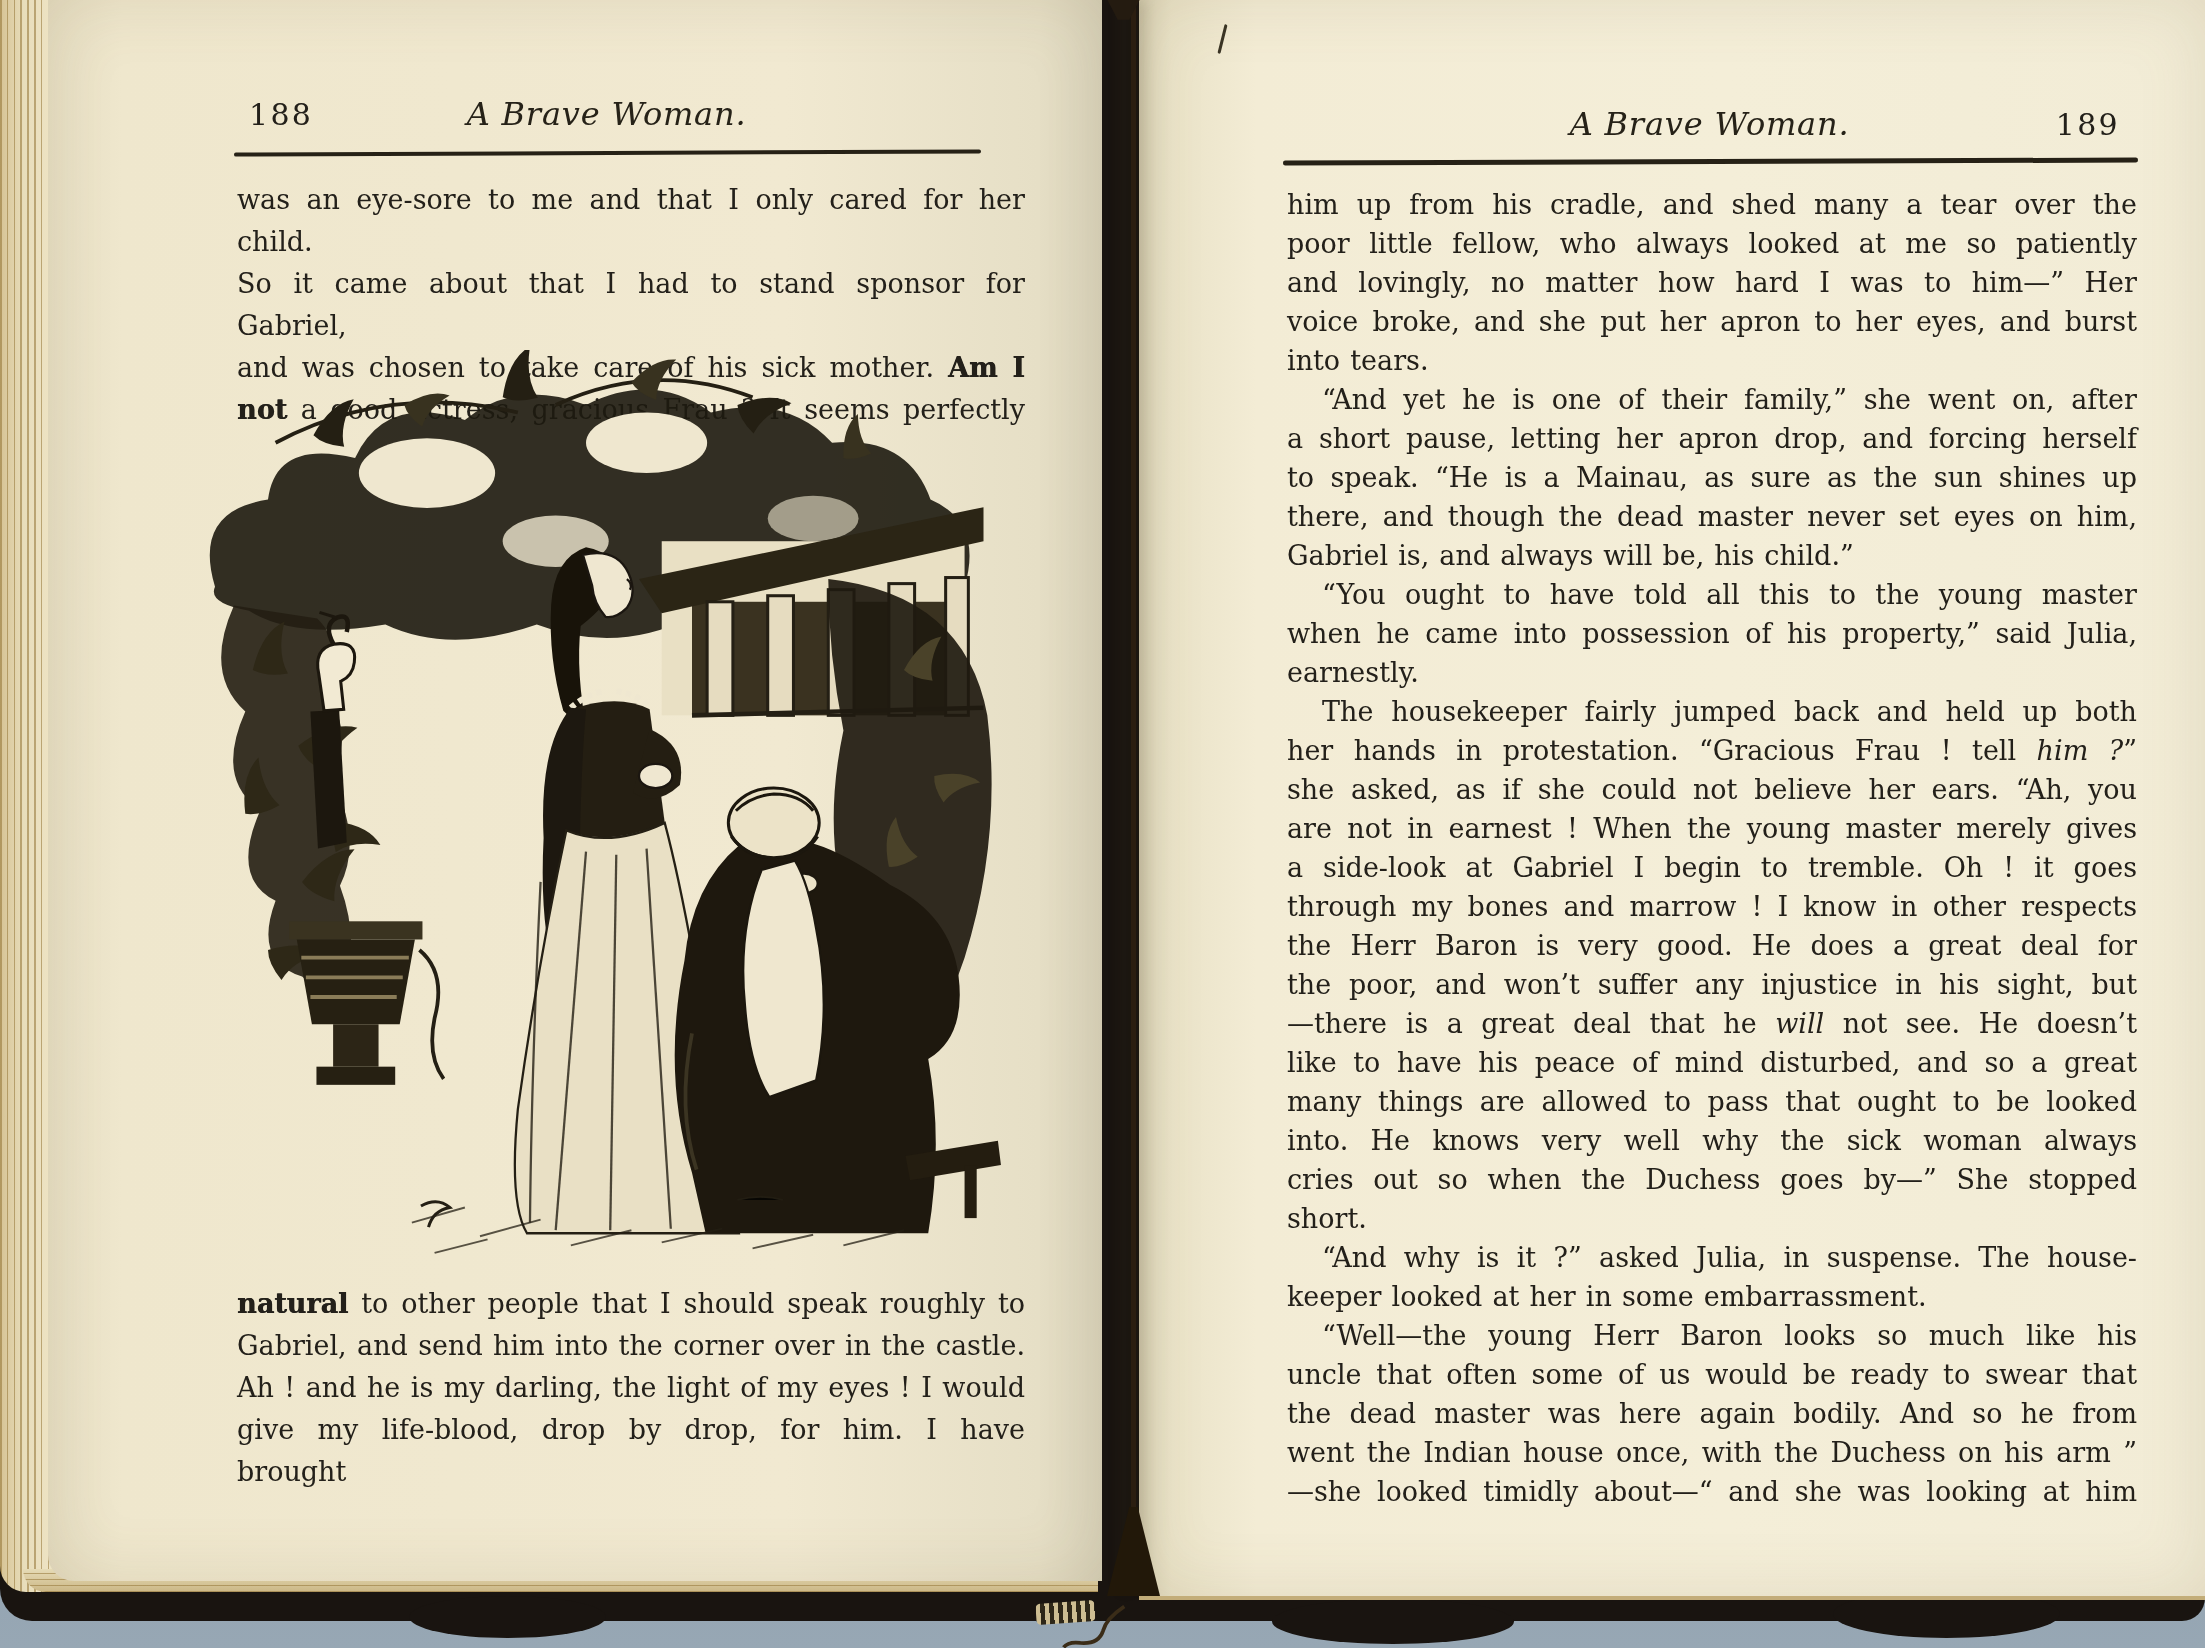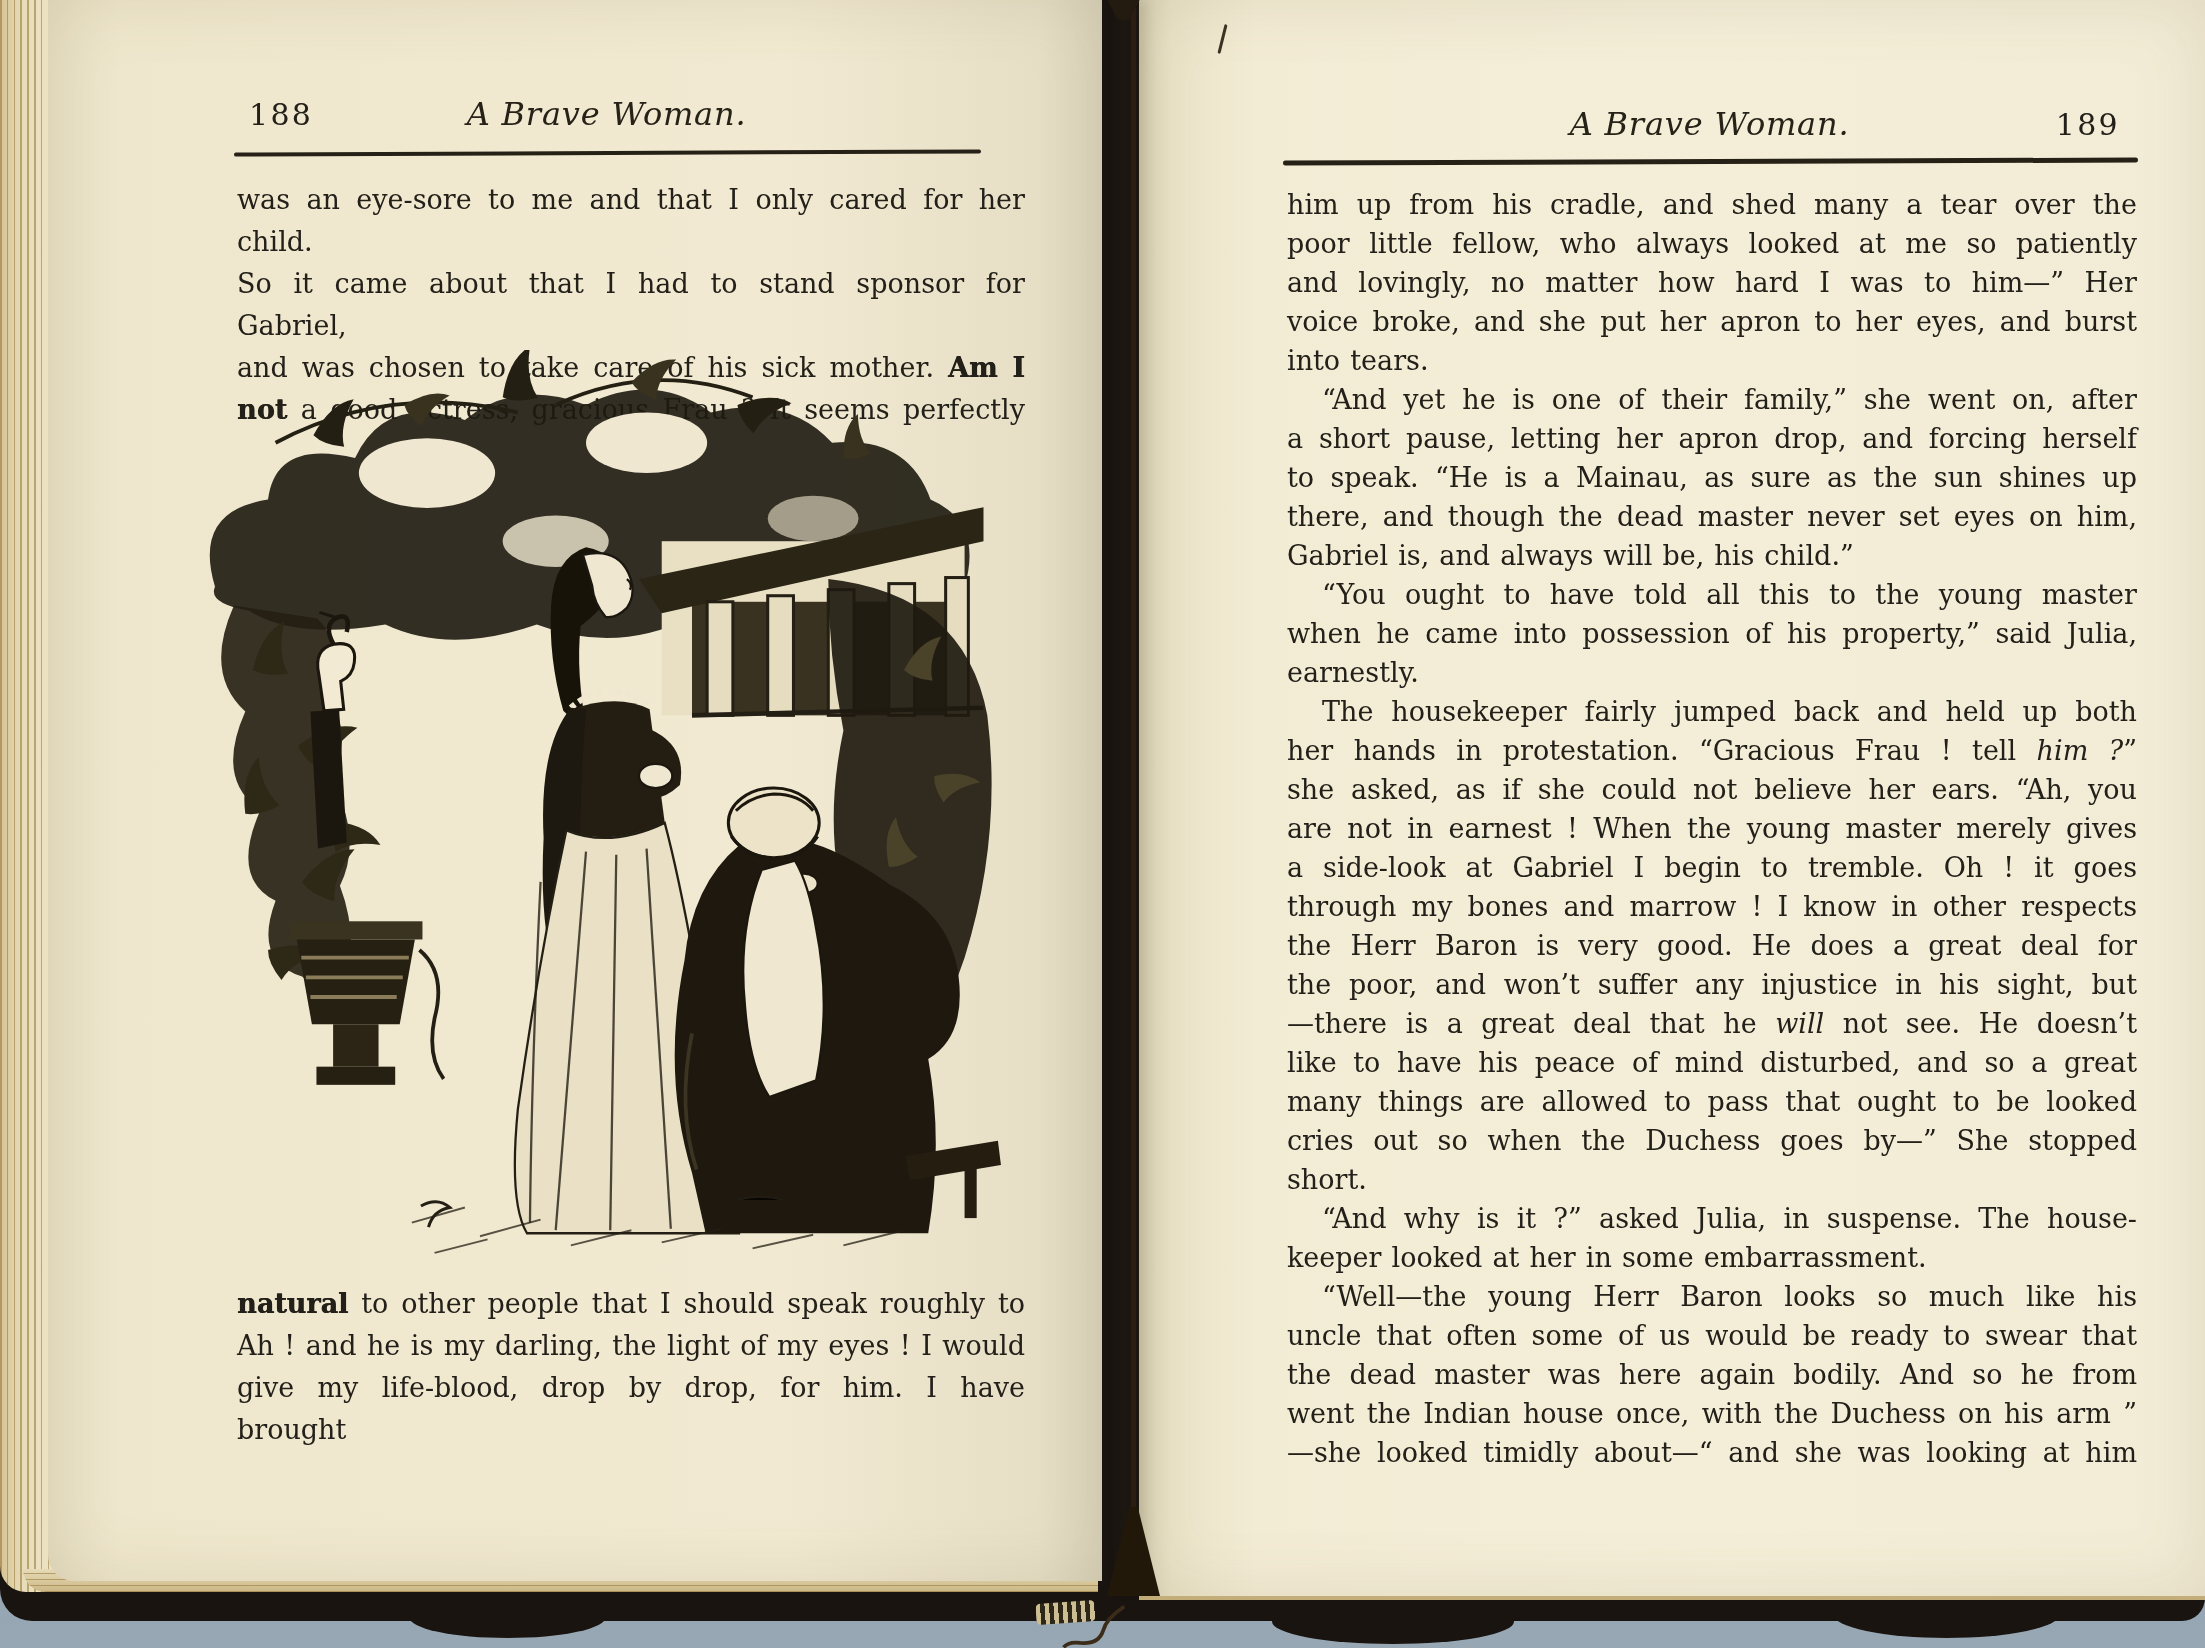--- a/index.html
+++ b/index.html
@@ -217,20 +217,21 @@
         <path d="M360 1190 L430 1172"></path>
           <path d="M760 1120 Q790 1112 820 1120"></path>
       </g>
       <path d="M342 1128 q22 -12 38 2 q-22 4 -28 26" stroke="#241f14" stroke-width="4" fill="none"></path>
     </svg>
   </div>
 
   <div class="textblock lp-bottom">
       <div class="para">
         <div class="line"><strong>natural</strong> to other people that I should speak roughly to</div>
+        <div class="line">Gabriel, and send him into the corner over in the castle.</div>
         <div class="line">Ah !  and he is my darling, the light of my eyes !  I would</div>
         <div class="line">give my life-blood, drop by drop, for him.  I have brought</div>
       </div>
     </div>
 </div>
 
 <div class="page page-right">
   <div class="header-row rp-header">
     <span class="running-title">A Brave Woman.</span>
     <span class="page-number" style="right:12px;top:1.5px;">189</span>
@@ -261,20 +262,21 @@
         <div class="line">her hands in protestation.  “Gracious Frau ! tell <em>him ?</em>”</div>
         <div class="line">she asked, as if she could not believe her ears.  “Ah, you</div>
         <div class="line">are not in earnest !  When the young master merely gives</div>
         <div class="line">a side-look at Gabriel I begin to tremble.  Oh ! it goes</div>
         <div class="line">through my bones and marrow !  I know in other respects</div>
         <div class="line">the Herr Baron is very good.  He does a great deal for</div>
         <div class="line">the poor, and won’t suffer any injustice in his sight, but</div>
         <div class="line">—there is a great deal that he <em>will</em> not see.  He doesn’t</div>
         <div class="line">like to have his peace of mind disturbed, and so a great</div>
         <div class="line">many things are allowed to pass that ought to be looked</div>
+        <div class="line">into.  He knows very well why the sick woman always</div>
         <div class="line">cries out so when the Duchess goes by—”  She stopped</div>
         <div class="line last">short.</div>
       </div>
       <div class="para indent">
         <div class="line">“And why is it ?” asked Julia, in suspense.  The house-</div>
         <div class="line last">keeper looked at her in some embarrassment.</div>
       </div>
       <div class="para indent">
         <div class="line">“Well—the young Herr Baron looks so much like his</div>
         <div class="line">uncle that often some of us would be ready to swear that</div>

